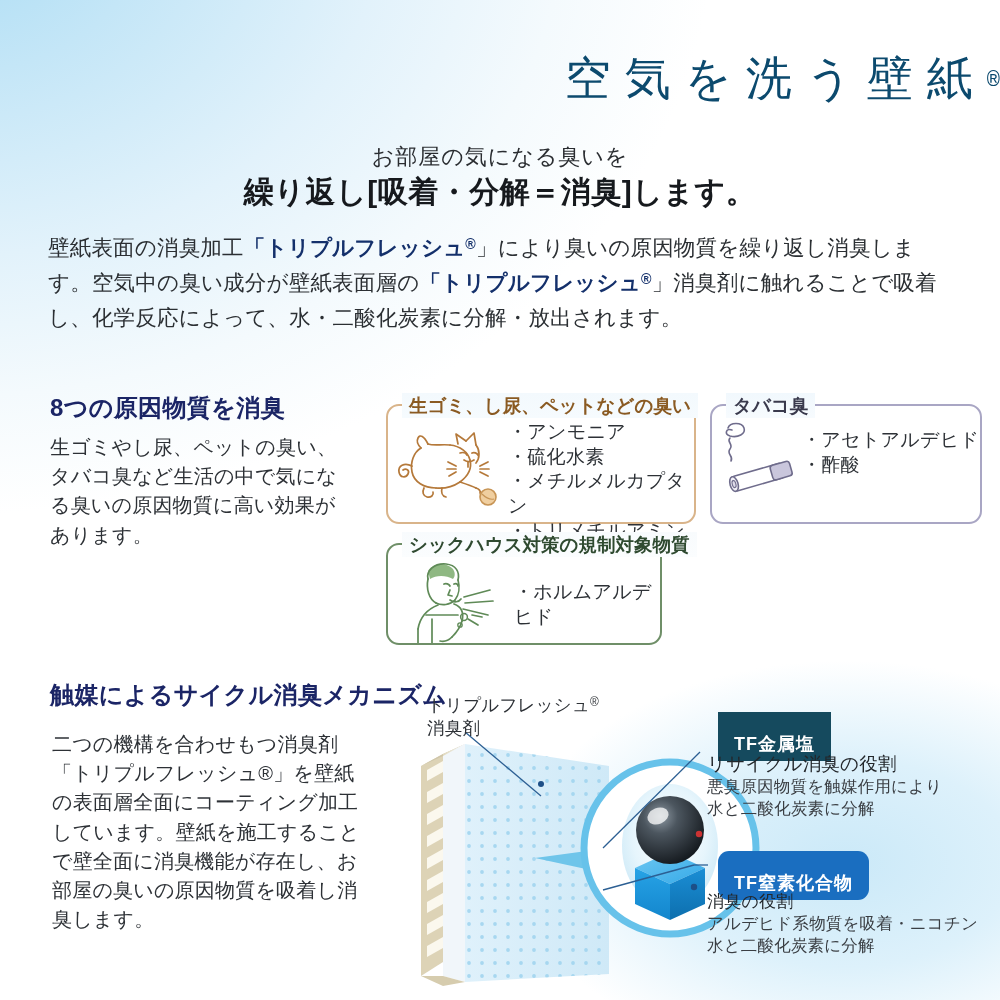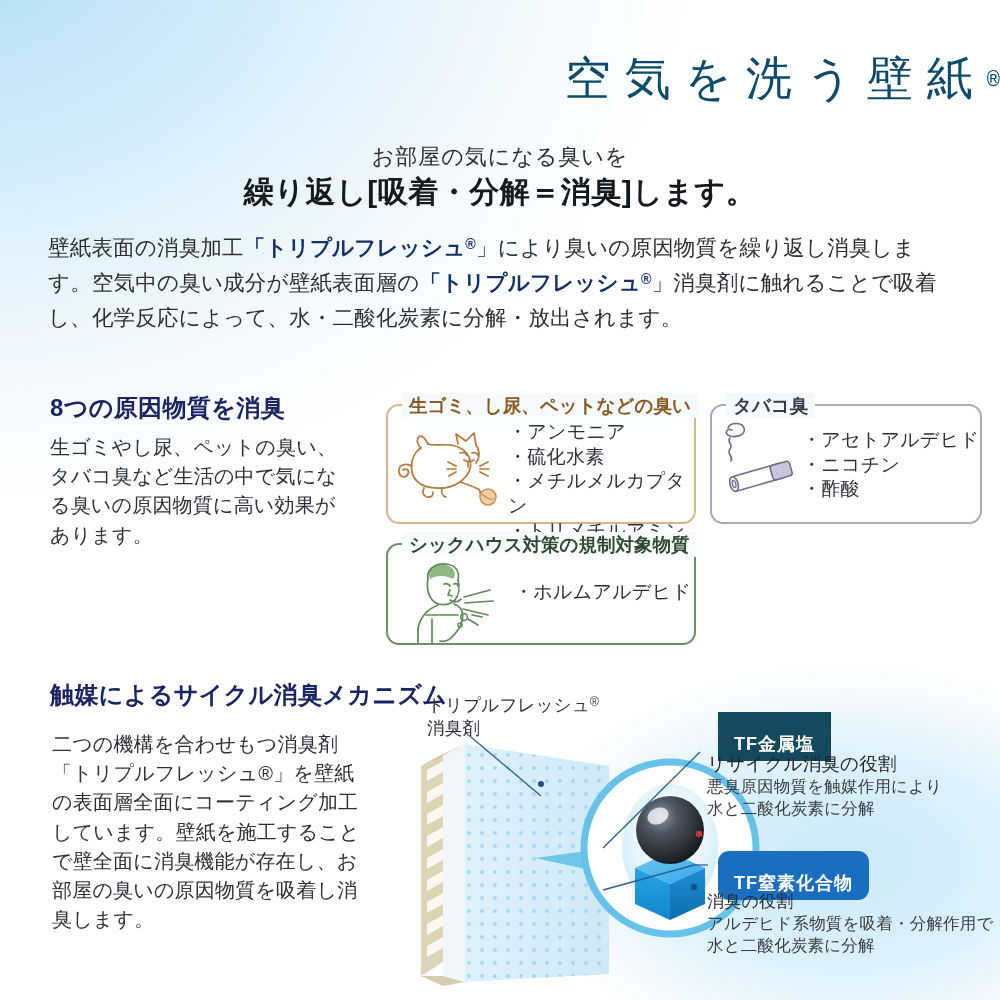--- a/index.html
+++ b/index.html
@@ -72,21 +72,21 @@
   .fbox .art{position:absolute;}
 
   #box-waste{left:386px;top:404px;width:310px;height:120px;border:2px solid #d9b48a;}
   #box-waste > .cap{color:#8a5a22;background:linear-gradient(180deg,#f3f9fd,#f6fbfe);}
   #box-waste .items{left:120px;top:14px;}
 
   #box-tobacco{left:710px;top:404px;width:272px;height:120px;border:2px solid #a9a6c4;}
   #box-tobacco > .cap{color:#3a3a4d;background:linear-gradient(180deg,#f1f8fd,#f7fbfe);}
   #box-tobacco .items{left:90px;top:22px;}
 
-  #box-sick{left:386px;top:543px;width:310px;height:102px;border:2px solid #6f8f68;}
+  #box-sick{left:386px;top:543px;width:276px;height:102px;border:2px solid #6f8f68;}
   #box-sick > .cap{color:#2f4a30;background:linear-gradient(180deg,#f8fbfd,#fbfdfe);}
   #box-sick .items{left:126px;top:35px;}
 
   
   #diagram{position:absolute;left:405px;top:690px;width:595px;height:300px;}
   .dlabel{position:absolute;font-size:17.5px;line-height:1.32;color:#2d3136;letter-spacing:0.2px;}
   #lbl-tf{left:22px;top:4px;}
   #lbl-tf .r{font-size:0.68em;vertical-align:0.42em;}
 
   .badge{
@@ -164,21 +164,20 @@
     </g>
     <g transform="rotate(-16 48 56)">
       <rect x="16" y="48" width="52" height="15" rx="3" fill="#ffffff" stroke="#6f6c8c" stroke-width="1.6"></rect>
       <rect x="56" y="48" width="20" height="15" rx="3" fill="#c9c6dc" stroke="#6f6c8c" stroke-width="1.6"></rect>
       <ellipse cx="17" cy="55.5" rx="4" ry="7.5" fill="#f0eff6" stroke="#6f6c8c" stroke-width="1.6"></ellipse>
       <ellipse cx="17" cy="55.5" rx="1.8" ry="3.6" fill="#dfdce9" stroke="#6f6c8c" stroke-width="1.1"></ellipse>
     </g>
   </svg>
   <div class="items">
     <div>・アセトアルデヒド</div>
-    <div>・ニコチン</div>
     <div>・酢酸</div>
   </div>
 </div>
 
 <div class="fbox" id="box-sick">
   <div class="cap">シックハウス対策の規制対象物質</div>
   <svg class="art" width="112" height="86" viewBox="0 0 112 86" style="left:10px;top:12px;">
     <path d="M30 14 C34 6 48 5 54 11 C58 15 57 20 55 22 C48 18 38 18 32 22 Z" fill="#8fb882"></path>
     <g fill="none" stroke="#5f8a57" stroke-width="1.7" stroke-linecap="round" stroke-linejoin="round">
       <path d="M30 22 C28 14 36 6 48 7 C58 8 62 15 60 23"></path>
@@ -310,17 +309,17 @@
   <div class="badge" id="badge-metal">TF金属塩</div>
   <div class="dlabel" id="txt-metal">
     <div class="h">リサイクル消臭の役割</div>
     <div class="b">悪臭原因物質を触媒作用により</div>
     <div class="b">水と二酸化炭素に分解</div>
   </div>
 
   <div class="badge" id="badge-nitro">TF窒素化合物</div>
   <div class="dlabel" id="txt-nitro">
     <div class="h">消臭の役割</div>
-    <div class="b">アルデヒド系物質を吸着・分解作用で</div>
+    <div class="b">アルデヒド系物質を吸着・ニコチン</div>
     <div class="b">水と二酸化炭素に分解</div>
   </div>
 
 </div>
 
 </body></html>

